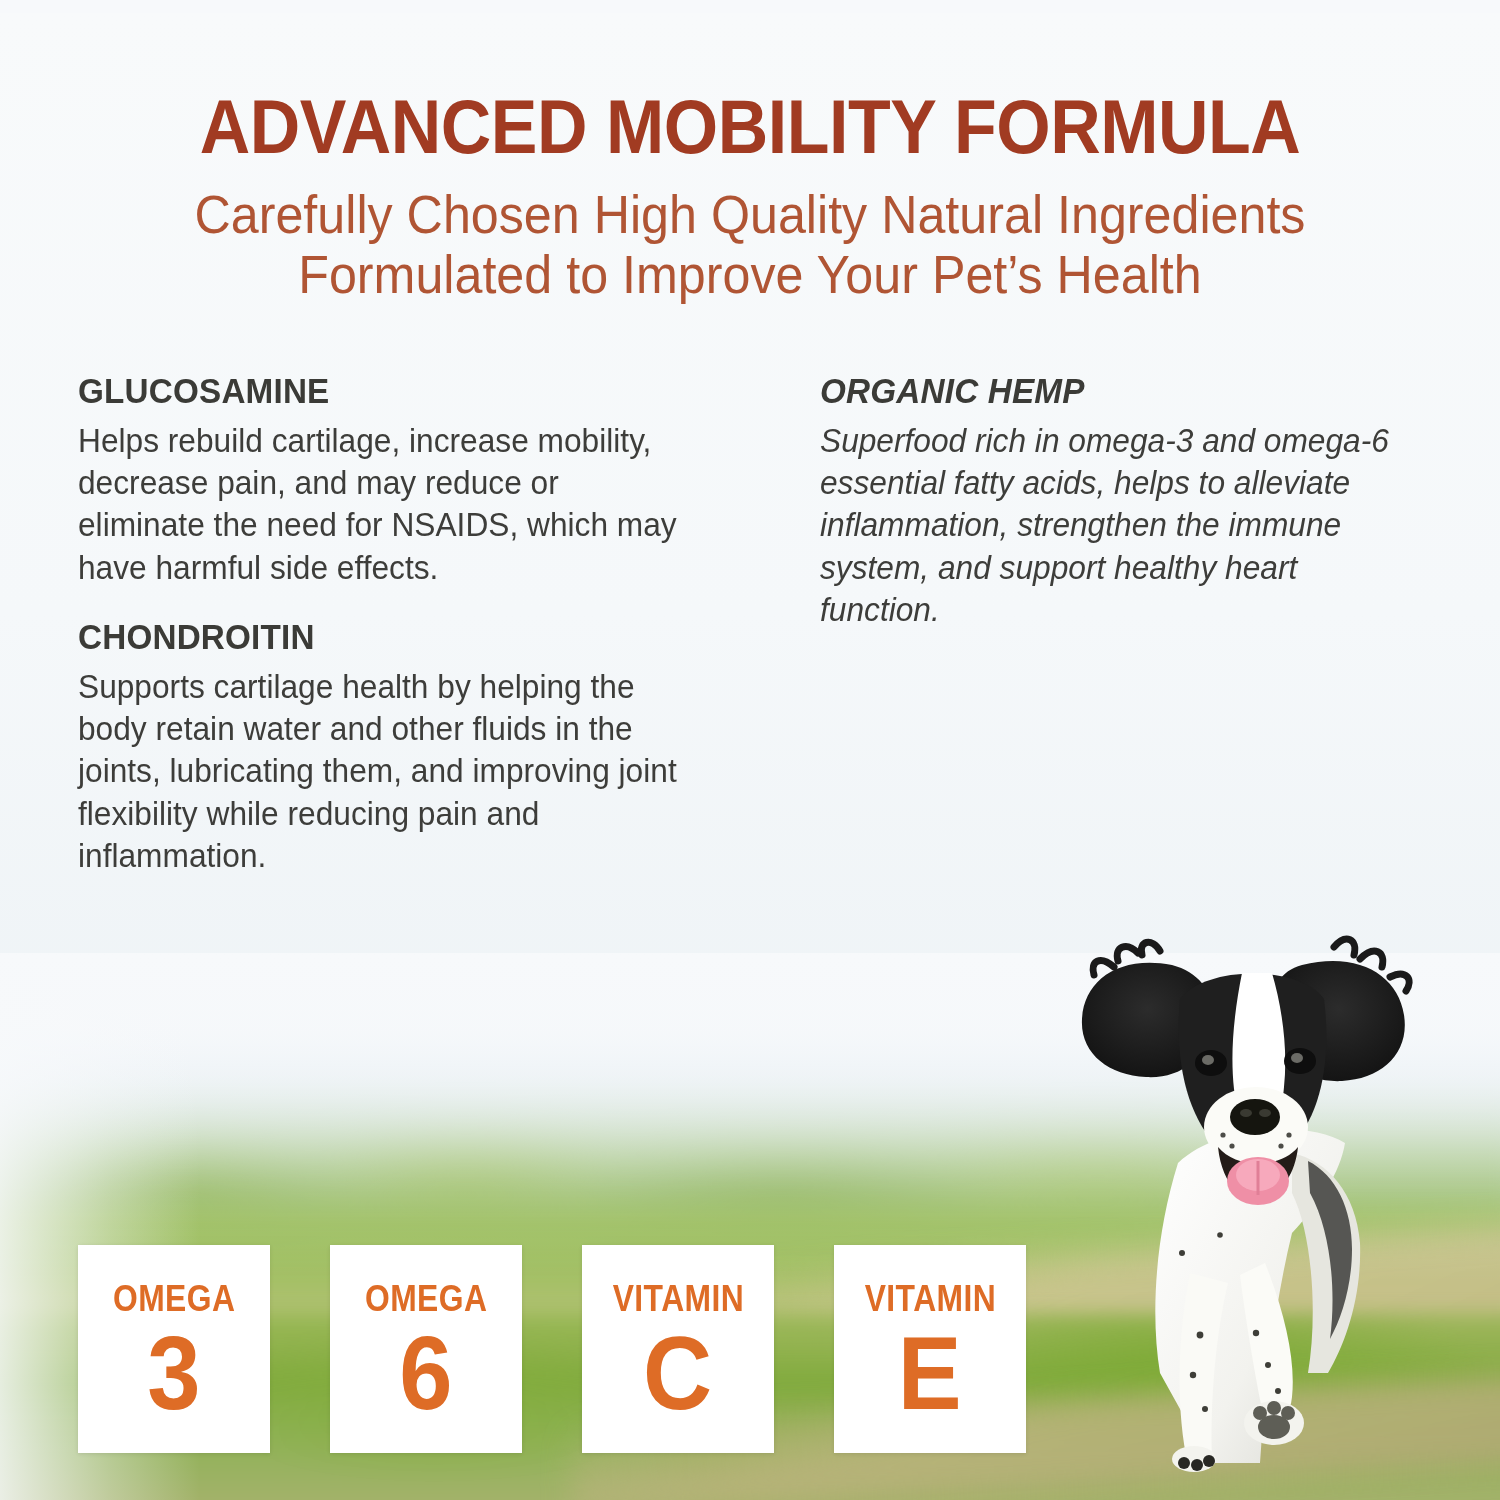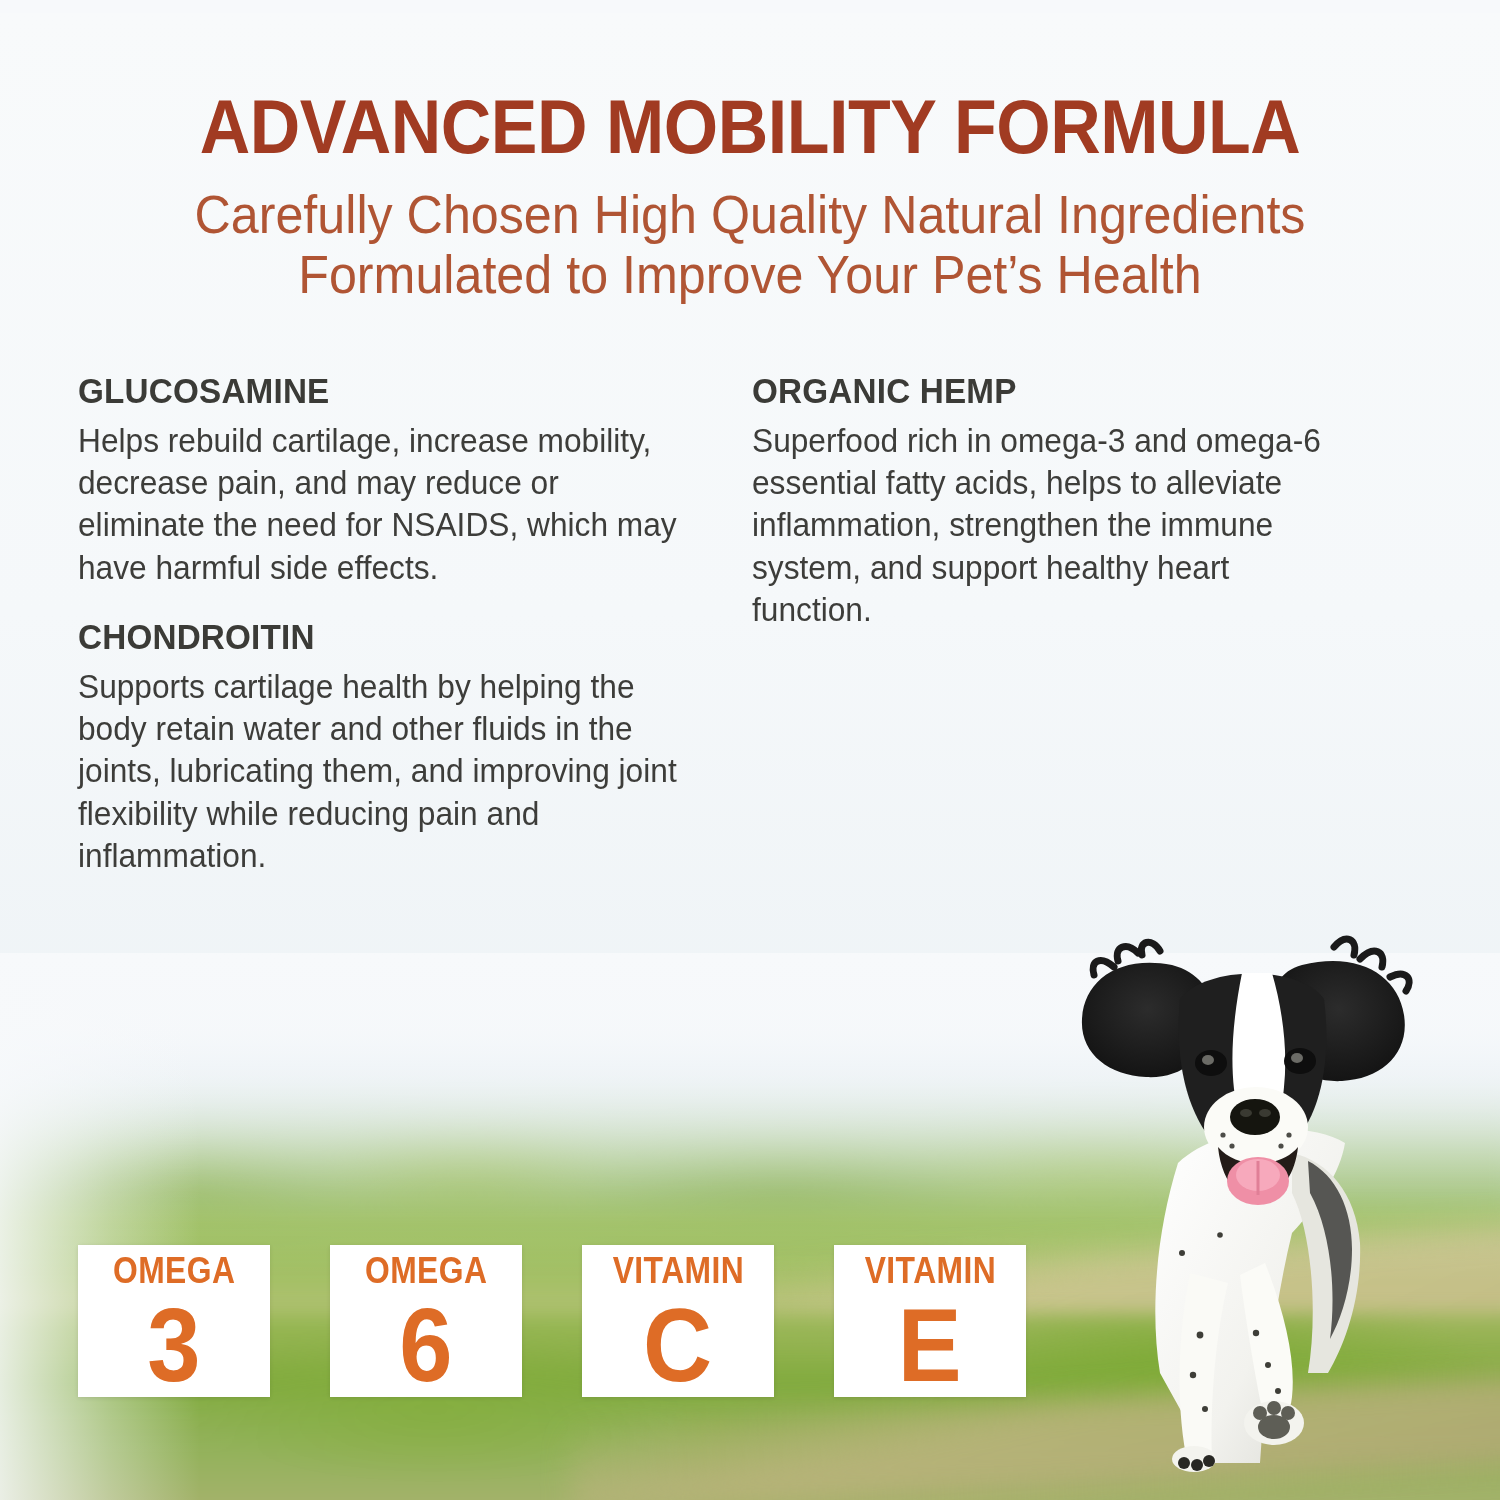--- a/index.html
+++ b/index.html
@@ -173,21 +173,21 @@
     left: 0;
     width: 1500px;
     height: 880px;
   }
   .col {
     position: absolute;
     top: 0;
     width: 640px;
   }
   .col-left  { left: 78px; }
-  .col-right { left: 752px; }
+  .col-right { left: 820px; font-style: italic; }
 
   .section { margin-bottom: 28px; }
   .section:last-child { margin-bottom: 0; }
 
   .sec-head {
     font-family: "Liberation Sans Narrow", "Liberation Sans", sans-serif;
     font-weight: 700;
     font-size: 35px;
     letter-spacing: 0.2px;
     color: #3b3b37;
@@ -210,21 +210,21 @@
   
   .badges {
     position: absolute;
     left: 78px;
     top: 1232px;
     display: flex;
     gap: 60px;
   }
   .badge {
     width: 192px;
-    height: 152px;
+    height: 208px;
     background: #ffffff;
     box-shadow: 0 1px 4px rgba(0,0,0,0.10);
     display: flex;
     flex-direction: column;
     align-items: center;
     justify-content: center;
     padding-top: 6px;
     box-sizing: border-box;
   }
   .badge-label {

